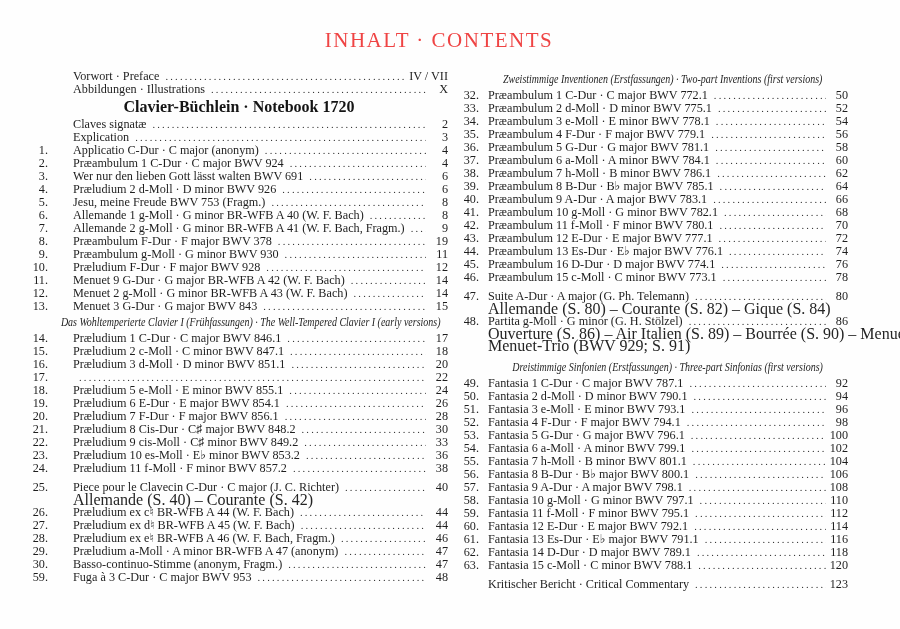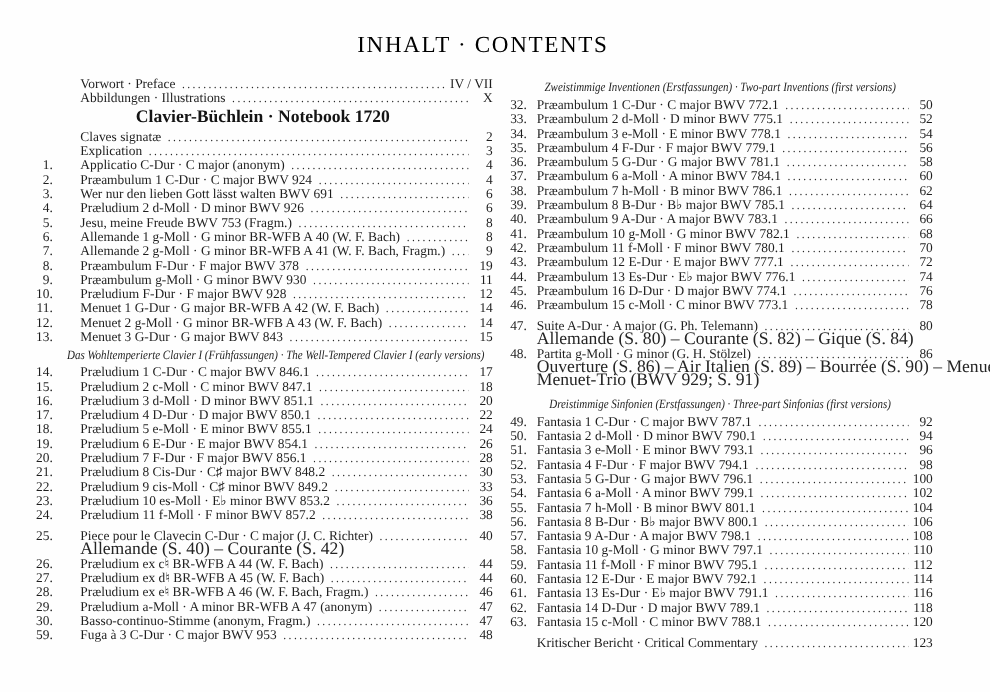--- a/index.html
+++ b/index.html
@@ -11,21 +11,21 @@
     color:#1e1e1e;
     font-family:"Liberation Serif","DejaVu Serif",serif;
     padding:24px 52px 0 30px;
     overflow:hidden;
   }
   .title {
     text-align:center;
     font-size:21px;
     letter-spacing:1.5px;
     margin:4px 0 17px 0;
-    color:#000000;
+    color:#ef4444;
   }
   .columns { display:flex; }
   .col { box-sizing:border-box; }
   .col-left  { width:418px; margin-right:13px; }
   .col-right { width:387px; }
 
   .entry {
     display:flex;
     align-items:baseline;
     font-size:12.2px;
@@ -53,21 +53,21 @@
     line-height:16px;
     text-align:center;
     margin:3px 0 3px 0;
     white-space:nowrap;
     color:#141414;
   }
   .heading-italic {
     font-style:italic;
     font-size:11.6px;
     line-height:14px;
-    text-align:center;
+    text-align:right;
     margin:3px 0 2px 0;
     white-space:nowrap;
   }
   .squeeze { display:inline-block; transform:scaleX(0.86); transform-origin:50% 50%; white-space:nowrap; }
 
   .subline {
     font-size:16px;
     line-height:12px;
     height:12px;
     white-space:nowrap;
@@ -165,21 +165,21 @@
           <span class="pnum">11</span>
         </div>
         <div class="entry">
           <span class="num">10.</span>
           <span class="label">Præludium F-Dur · F major BWV 928</span>
           <span class="leader">........................................................................................................................................................................................................</span>
           <span class="pnum">12</span>
         </div>
         <div class="entry">
           <span class="num">11.</span>
-          <span class="label">Menuet 1 G-Dur · G major BR-WFB A 42 (W. F. Bach)</span>
+          <span class="label">Menuet 9 G-Dur · G major BR-WFB A 42 (W. F. Bach)</span>
           <span class="leader">........................................................................................................................................................................................................</span>
           <span class="pnum">14</span>
         </div>
         <div class="entry">
           <span class="num">12.</span>
           <span class="label">Menuet 2 g-Moll · G minor BR-WFB A 43 (W. F. Bach)</span>
           <span class="leader">........................................................................................................................................................................................................</span>
           <span class="pnum">14</span>
         </div>
         <div class="entry">
@@ -202,21 +202,20 @@
           <span class="pnum">18</span>
         </div>
         <div class="entry">
           <span class="num">16.</span>
           <span class="label">Præludium 3 d-Moll · D minor BWV 851.1</span>
           <span class="leader">........................................................................................................................................................................................................</span>
           <span class="pnum">20</span>
         </div>
         <div class="entry">
           <span class="num">17.</span>
-          <span class="label">Præludium 4 D-Dur · D major BWV 850.1</span>
           <span class="leader">........................................................................................................................................................................................................</span>
           <span class="pnum">22</span>
         </div>
         <div class="entry">
           <span class="num">18.</span>
           <span class="label">Præludium 5 e-Moll · E minor BWV 855.1</span>
           <span class="leader">........................................................................................................................................................................................................</span>
           <span class="pnum">24</span>
         </div>
         <div class="entry">

